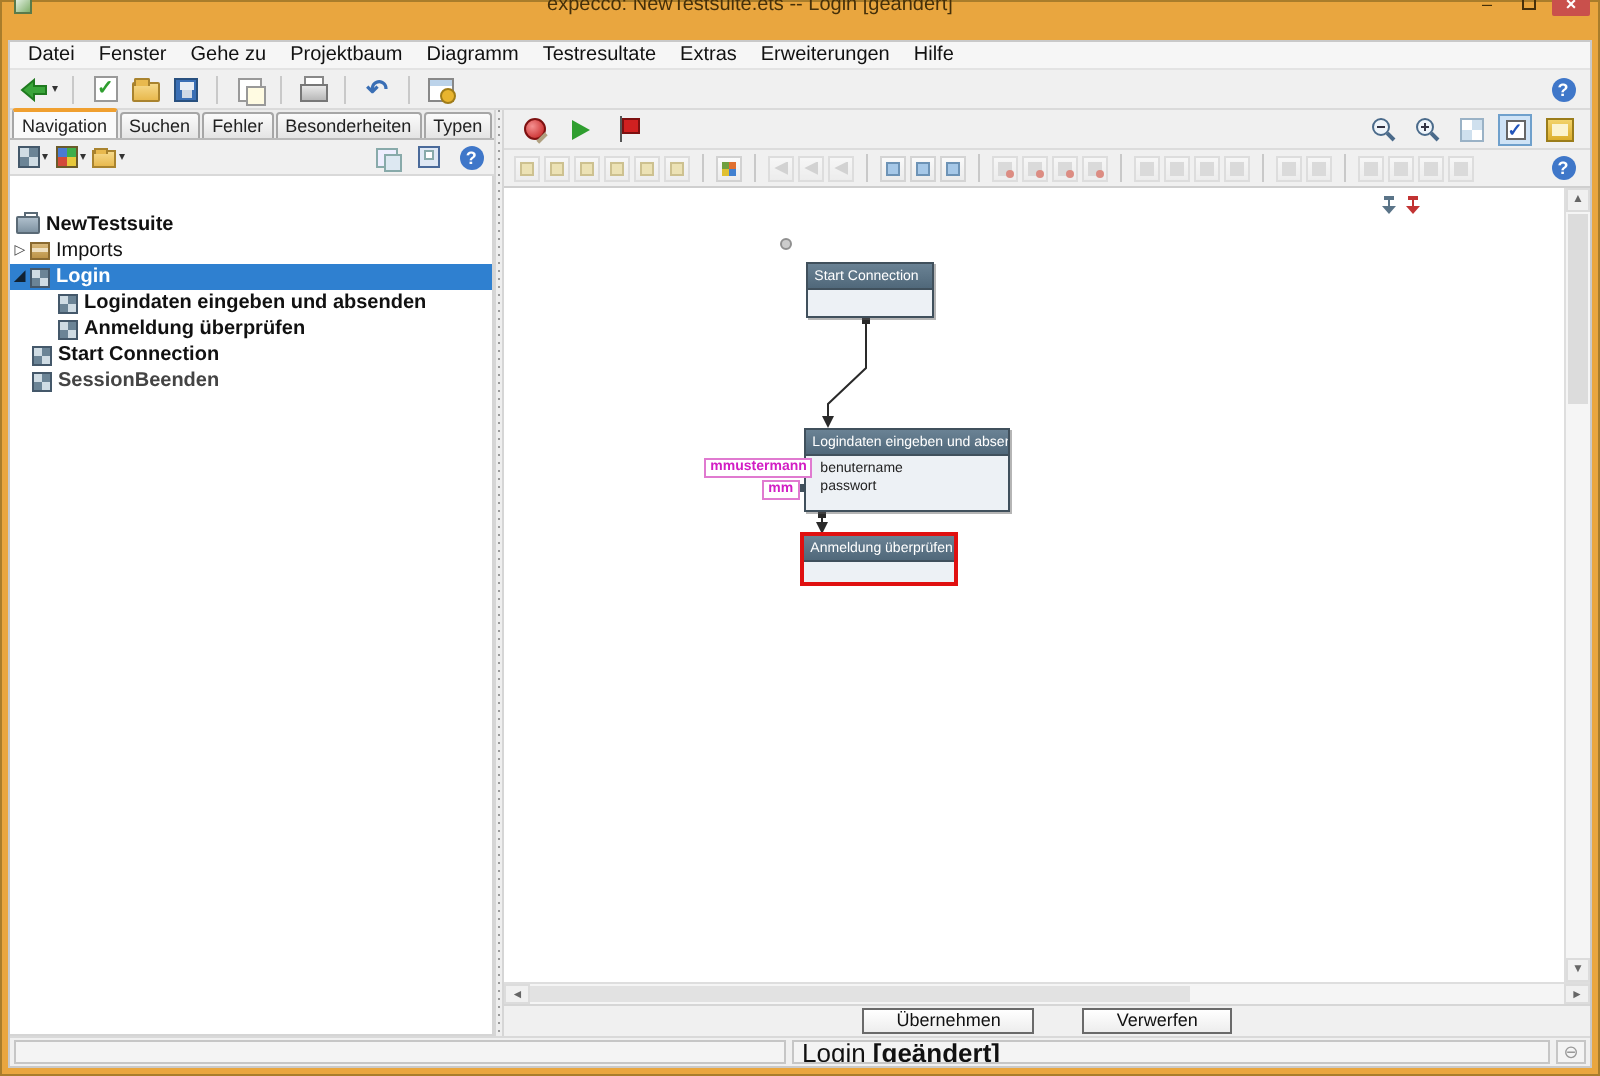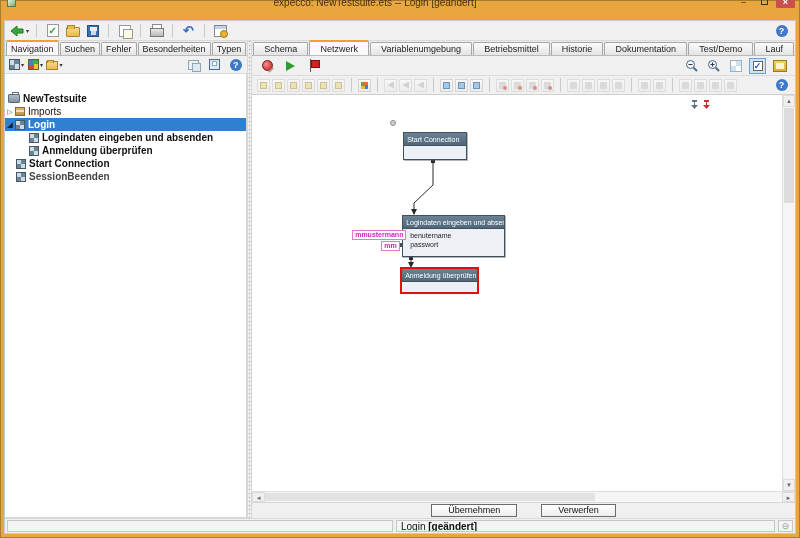--- a/index.html
+++ b/index.html
@@ -121,41 +121,52 @@
   .node-b{font-size:7px;color:#222;padding:2px 0 0 7px;line-height:9px;}
   .node.sel{border:2px solid #e01010;box-shadow:none;}
   .vbox{position:absolute;font-size:7px;line-height:8px;font-weight:bold;color:#d21ec4;border:1px solid #e07ad0;background:#fff;padding:0 2px;white-space:nowrap;}
   .wires{position:absolute;left:0;top:0;pointer-events:none;}
   .pinicon{position:absolute;top:1px;}
   
   .apply-row{height:16px;flex:0 0 auto;display:flex;align-items:center;justify-content:center;gap:24px;background:#f0f0f0;border-top:1px solid #d6d6d6;}
   .pushbtn{height:13px;line-height:11px;font-size:9px;padding:0 16px;border:1px solid #6a6a6a;background:linear-gradient(#ffffff,#ededed);color:#111;}
   .statusbar{height:15px;flex:0 0 auto;display:flex;align-items:stretch;gap:3px;padding:1px 2px;background:#f0f0f0;border-top:1px solid #d9d9d9;}
   .sb-left{flex:0 0 386px;border:1px solid #c6c6c6;background:#f4f4f4;}
-  .sb-right{flex:1;border:1px solid #c6c6c6;background:#f4f4f4;font-size:10px;line-height:11px;padding:0 4px;color:#111;white-space:nowrap;overflow:hidden;}
+  .sb-right{flex:1;border:1px solid #c6c6c6;background:#f4f4f4;font-size:13px;line-height:11px;padding:0 4px;color:#111;white-space:nowrap;overflow:hidden;}
   .sb-right b{font-weight:bold;}
   .sb-icon{flex:0 0 15px;border:1px solid #c6c6c6;background:#f4f4f4;color:#999;font-size:9px;line-height:11px;text-align:center;}
 </style>
 </head>
 <body>
 
 <div class="window">
 
   <div class="titlebar">
     <span class="title-icon"></span>
     <span class="title-text">expecco: NewTestsuite.ets -- Login [geändert]</span>
     <span class="win-btns">
       <span class="win-btn">–</span>
       <span class="win-btn maxb"><span></span></span>
       <span class="win-btn closeb">×</span>
     </span>
   </div>
 
   <div class="app">
 
+    <div class="menubar">
+      <span class="menu-item">Datei</span>
+      <span class="menu-item">Fenster</span>
+      <span class="menu-item">Gehe zu</span>
+      <span class="menu-item">Projektbaum</span>
+      <span class="menu-item">Diagramm</span>
+      <span class="menu-item">Testresultate</span>
+      <span class="menu-item">Extras</span>
+      <span class="menu-item">Erweiterungen</span>
+      <span class="menu-item">Hilfe</span>
+    </div>
 
     <div class="toolbar">
       <span class="tb-btn">
         <svg class="icon-back" width="15" height="12" viewBox="0 0 15 12">
             <path d="M7 1 L1 6 L7 11 L7 8 L13 8 L13 4 L7 4 Z" fill="#3aa53a" stroke="#1f7a1f" stroke-width="1"></path>
           </svg>
         <span class="caret">▾</span>
       </span>
       <span class="tb-sep"></span>
       <span class="tb-btn">
@@ -255,30 +266,20 @@
           <div class="trow dim" style="padding-left:11px;font-weight:bold;">
             <span class="ticon blockicon"></span>
             <span>SessionBeenden</span>
           </div>
         </div>
       </div>
 
       <div class="splitter"></div>
 
       <div class="main">
-        <div class="tabsrow">
-          <span class="tab">Schema</span>
-          <span class="tab active">Netzwerk</span>
-          <span class="tab">Variablenumgebung</span>
-          <span class="tab">Betriebsmittel</span>
-          <span class="tab">Historie</span>
-          <span class="tab">Dokumentation</span>
-          <span class="tab">Test/Demo</span>
-          <span class="tab">Lauf</span>
-        </div>
 
         <div class="ctb1">
           <span class="tb-btn">
               <span class="rec"></span>
             </span>
           <span class="tb-btn">
               <span class="play"></span>
             </span>
           <span class="tb-btn">
               <span class="flag"></span>

